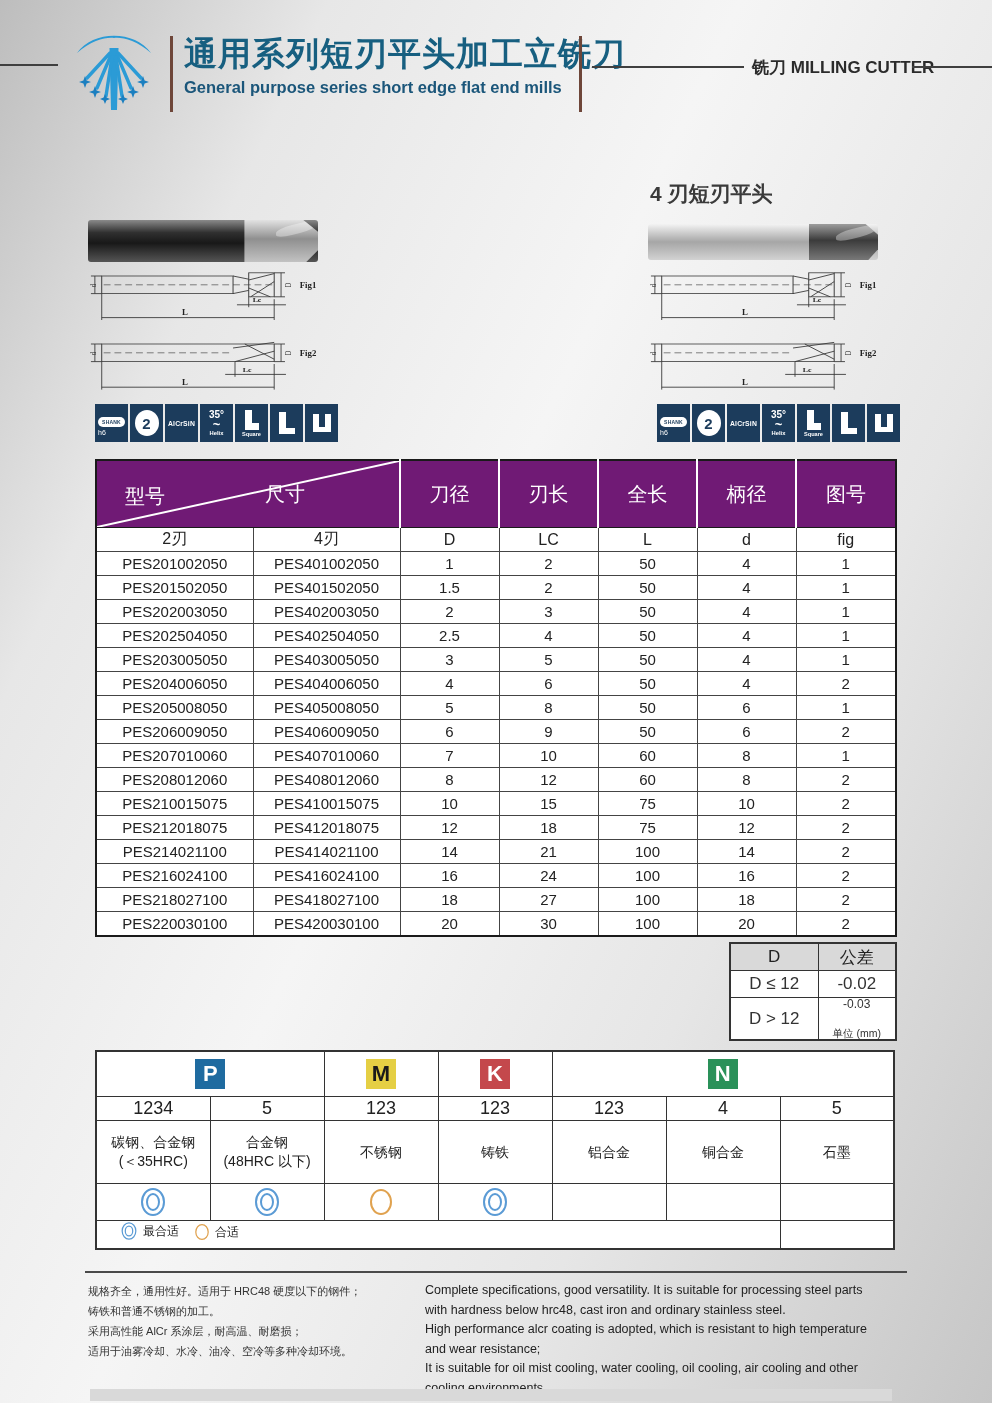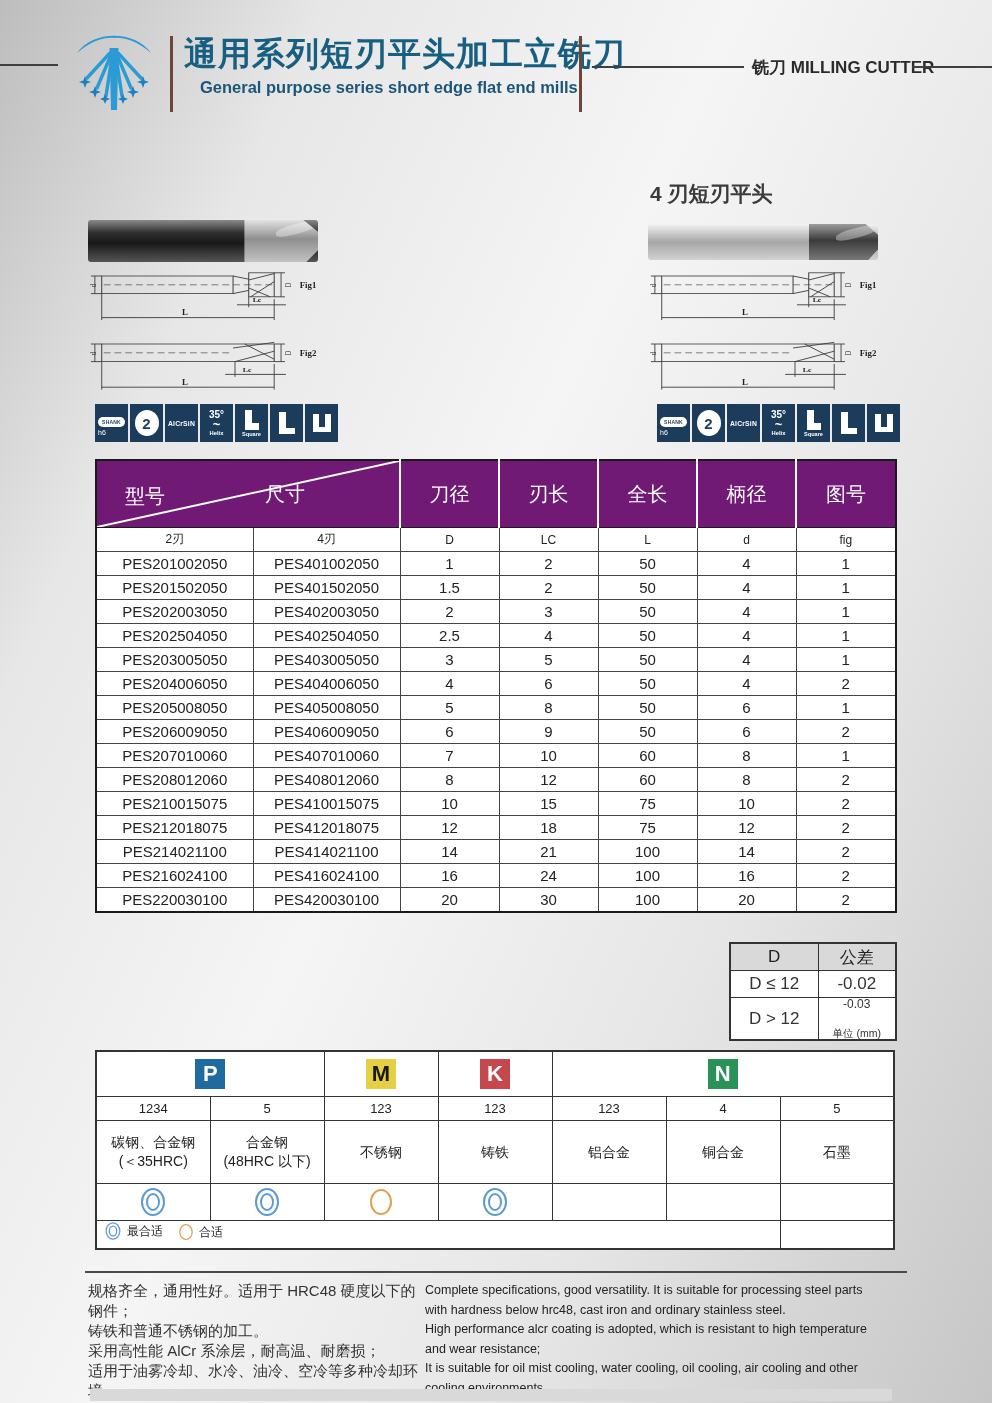--- a/index.html
+++ b/index.html
@@ -4,21 +4,21 @@
 <style>
   html,body{margin:0;padding:0;}
   body{font-family:"Liberation Sans","DejaVu Sans",sans-serif;color:#222;}
   .page{position:relative;width:992px;height:1403px;overflow:hidden;
     background:linear-gradient(115deg,#bdbdbd 0%,#e7e7e7 20%,#f5f5f5 45%,#e6e6e6 70%,#c6c6c6 100%);}
   
   .hline{position:absolute;height:2px;background:#3f3f3f;}
   .logo{position:absolute;left:64px;top:26px;width:100px;height:96px;}
   .vdiv{position:absolute;top:36px;width:3px;height:76px;background:#6e4639;}
   .title-cn{position:absolute;left:184px;top:32px;font-size:33px;font-weight:bold;color:#175f80;letter-spacing:1px;white-space:nowrap;}
-  .title-en{position:absolute;left:200px;top:78px;font-size:16.5px;font-weight:bold;color:#1b567a;white-space:nowrap;}
+  .title-en{position:absolute;left:184px;top:78px;font-size:16.5px;font-weight:bold;color:#1b567a;white-space:nowrap;}
   .right-label{position:absolute;left:752px;top:56px;font-size:17px;font-weight:bold;color:#2b2b2b;white-space:nowrap;}
   
   .sec-title{position:absolute;top:180px;font-size:21px;font-weight:bold;color:#3a3a3a;white-space:nowrap;}
   
   .photo{position:absolute;border-radius:3px;}
   .photo .tip{position:absolute;right:0;top:0;bottom:0;}
   .photo2{left:88px;top:220px;width:230px;height:42px;
     background:linear-gradient(180deg,#8a8a8a 0%,#303030 30%,#181818 55%,#555 100%);}
   .photo2 .tip{width:32%;background:linear-gradient(180deg,#e2e2e2 0%,#8f8f8f 45%,#c2c2c2 100%);
     clip-path:polygon(0 0,80% 0,100% 28%,100% 72%,84% 100%,0 100%);}
@@ -46,51 +46,51 @@
   .helix-wave{font-size:13px;line-height:9px;font-weight:bold;}
   .helix-lbl{font-size:5.8px;font-weight:bold;line-height:8px;}
   .sq-lbl{font-size:5.6px;font-weight:bold;line-height:7px;}
   
   table{border-collapse:collapse;}
   .spec{position:absolute;left:95px;top:459px;width:800px;table-layout:fixed;
     border:2px solid #1a1a1a;background:#fff;}
   .spec td,.spec th{border:1px solid #444;text-align:center;padding:0;}
   .spec tr.h1 th{background:#701a75;color:#fff;font-size:20px;font-weight:normal;height:66px;border:none;border-left:2px solid #fff;border-bottom:1px solid #1a1a1a;}
   .spec tr.h1 th:first-child{border-left:none;}
-  .spec tr.h2 td{height:23px;font-size:12px;}
+  .spec tr.h2 td{height:23px;font-size:16px;}
   .spec tbody td{height:23px;font-size:15px;}
   .diag{position:relative;}
   .diag svg{position:absolute;left:0;top:0;width:100%;height:100%;}
   .lbl-model{position:absolute;left:28px;top:22px;font-size:20px;}
   .lbl-size{position:absolute;left:168px;top:20px;font-size:20px;}
   
   .tol{position:absolute;left:729px;top:942px;width:166px;table-layout:fixed;border:2px solid #333;background:#fff;}
   .tol td,.tol th{border:1px solid #333;text-align:center;padding:0;}
   .tol th{background:#d9d9d9;font-size:17px;font-weight:normal;height:26px;color:#222;}
   .tol td{height:26px;font-size:17px;color:#333;}
   .tol .small-val{font-size:12px;line-height:13px;display:block;}
   .tol .unit{font-size:10.5px;line-height:12px;display:block;margin-top:16px;}
   
   .mat{position:absolute;left:95px;top:1050px;width:800px;table-layout:fixed;border:2px solid #333;background:#fff;}
   .mat td{border:1px solid #333;text-align:center;padding:0;vertical-align:middle;}
   .mat tr.g td{height:44px;}
   .grp-badge{display:inline-flex;align-items:center;justify-content:center;width:30px;height:30px;
     font-size:22px;font-weight:bold;}
-  .mat tr.codes td{height:23px;font-size:13px;}
+  .mat tr.codes td{height:23px;font-size:18px;}
   .mat tr.names td{height:62px;font-size:14px;line-height:19px;}
   .mat tr.marks td{height:36px;}
-  .mat tr.legend td{height:25px;text-align:left;font-size:12px;padding-left:6px;}
+  .mat tr.legend td{height:25px;text-align:left;font-size:12px;padding-left:22px;}
   .mark-best{display:inline-block;width:20px;height:24px;border:2px solid #5b9bd5;border-radius:50%;position:relative;vertical-align:middle;}
   .mark-best::after{content:"";position:absolute;left:3px;top:3px;right:3px;bottom:3px;border:2px solid #5b9bd5;border-radius:50%;}
   .mark-good{display:inline-block;width:18px;height:22px;border:2px solid #e0a24f;border-radius:50%;vertical-align:middle;}
   .mini{transform:scale(.62);transform-origin:center;margin:-4px -2px;}
   .legend-item{display:inline-flex;align-items:center;gap:4px;margin-right:14px;}
   
   .foot-rule{position:absolute;left:85px;top:1271px;width:822px;height:2px;background:#4a4a4a;}
-  .foot-cn{position:absolute;left:88px;top:1281px;width:335px;font-size:15px;line-height:20px;color:#333;}
+  .foot-cn{position:absolute;left:88px;top:1281px;width:335px;font-size:11px;line-height:20px;color:#333;}
   .foot-en{position:absolute;left:425px;top:1281px;width:482px;font-size:12.5px;line-height:19.5px;color:#222;}
   .bottom-bar{position:absolute;left:90px;top:1389px;width:802px;height:12px;background:#d9d9d9;}
 </style>
 </head>
 <body>
 
 <div class="page">
 
   <div class="hline" style="left:0;top:64px;width:58px;"></div>
   <div class="logo">
@@ -481,20 +481,29 @@
         <tr>
           <td>PES216024100</td>
           <td>PES416024100</td>
           <td>16</td>
           <td>24</td>
           <td>100</td>
           <td>16</td>
           <td>2</td>
         </tr>
         <tr>
+          <td>PES218027100</td>
+          <td>PES418027100</td>
+          <td>18</td>
+          <td>27</td>
+          <td>100</td>
+          <td>18</td>
+          <td>2</td>
+        </tr>
+        <tr>
           <td>PES220030100</td>
           <td>PES420030100</td>
           <td>20</td>
           <td>30</td>
           <td>100</td>
           <td>20</td>
           <td>2</td>
         </tr>
       </tbody>
   </table>

